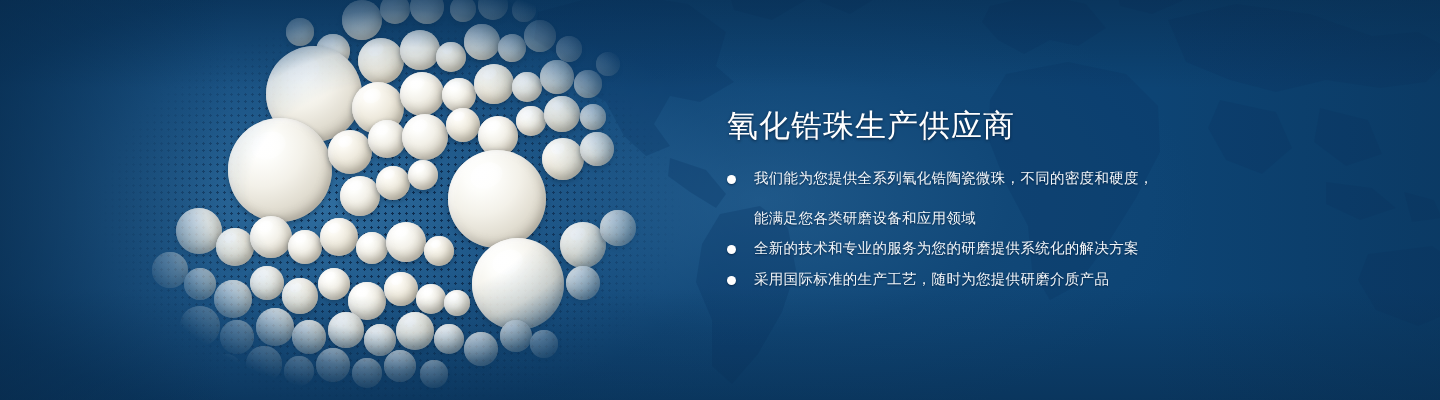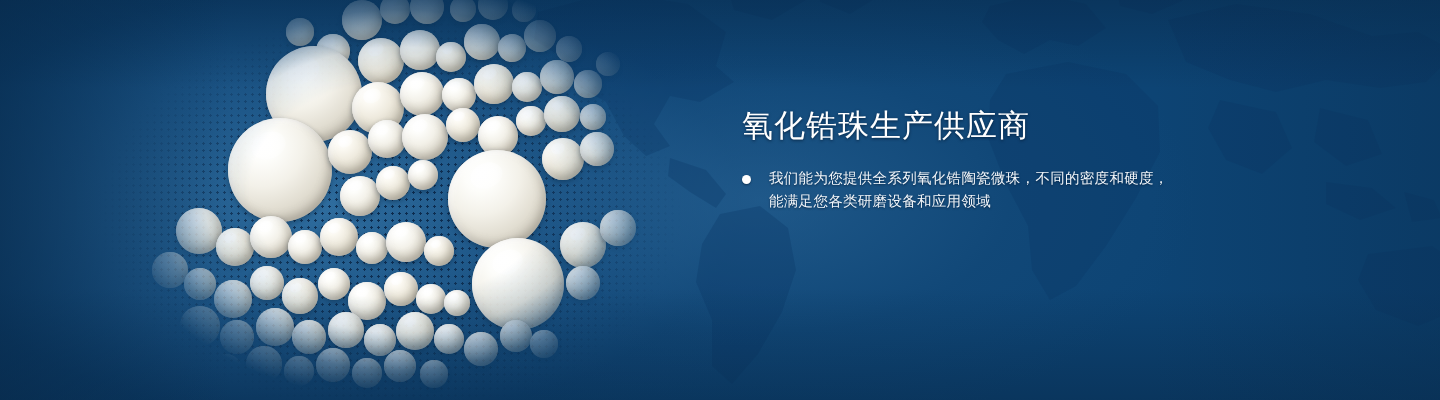--- a/index.html
+++ b/index.html
@@ -87,21 +87,21 @@
                rgba(255,255,255,.55) 52%, rgba(255,255,255,0) 100%);
     transform:rotate(-22deg);
   }
   .bead.warm{
     background:
       radial-gradient(circle at 33% 26%, #ffffff 0%, #fbf9f2 18%, #efebdf 42%,
                       #ddd8c9 64%, #c7c1b0 84%, #aea898 100%);
   }
 
   
-  #copy{position:absolute;left:742px;top:106px;width:470px;}
+  #copy{position:absolute;left:727px;top:106px;width:470px;}
 
   #headline{
     color:#ffffff;
     font-size:31px;
     line-height:40px;
     letter-spacing:1px;
     font-weight:400;
     margin:0 0 22px 0;
     text-shadow:0 1px 3px rgba(3,22,44,.70);
     white-space:nowrap;
@@ -119,21 +119,21 @@
     text-shadow:0 1px 2px rgba(3,22,44,.65);
   }
   .bullet:last-child{margin-bottom:0;}
   .bullet-dot{
     position:absolute;left:0;top:7px;
     width:9px;height:9px;border-radius:50%;
     background:#ffffff;
     box-shadow:0 1px 2px rgba(3,22,44,.55);
   }
   .bullet-line{display:block;font-family:Liberation Mono, monospace;}
-  .bullet-line + .bullet-line{margin-top:0;}
+  .bullet-line + .bullet-line{margin-top:17px;}
 </style>
 </head>
 <body>
 
 <div id="banner">
 
   <div class="bg-base"></div>
   <div class="bg-glow-left"></div>
   <div class="bg-glow-mid"></div>
 
@@ -271,18 +271,26 @@
     <h1 id="headline">氧化锆珠生产供应商</h1>
 
     <ul class="bullets">
 
       <li class="bullet">
         <span class="bullet-dot"></span>
         <span class="bullet-line">我们能为您提供全系列氧化锆陶瓷微珠，不同的密度和硬度，</span>
         <span class="bullet-line">能满足您各类研磨设备和应用领域</span>
       </li>
 
-
+      <li class="bullet">
+        <span class="bullet-dot"></span>
+        <span class="bullet-line">全新的技术和专业的服务为您的研磨提供系统化的解决方案</span>
+      </li>
+
+      <li class="bullet">
+        <span class="bullet-dot"></span>
+        <span class="bullet-line">采用国际标准的生产工艺，随时为您提供研磨介质产品</span>
+      </li>
 
     </ul>
   </div>
 
 </div>
 
 </body></html>

